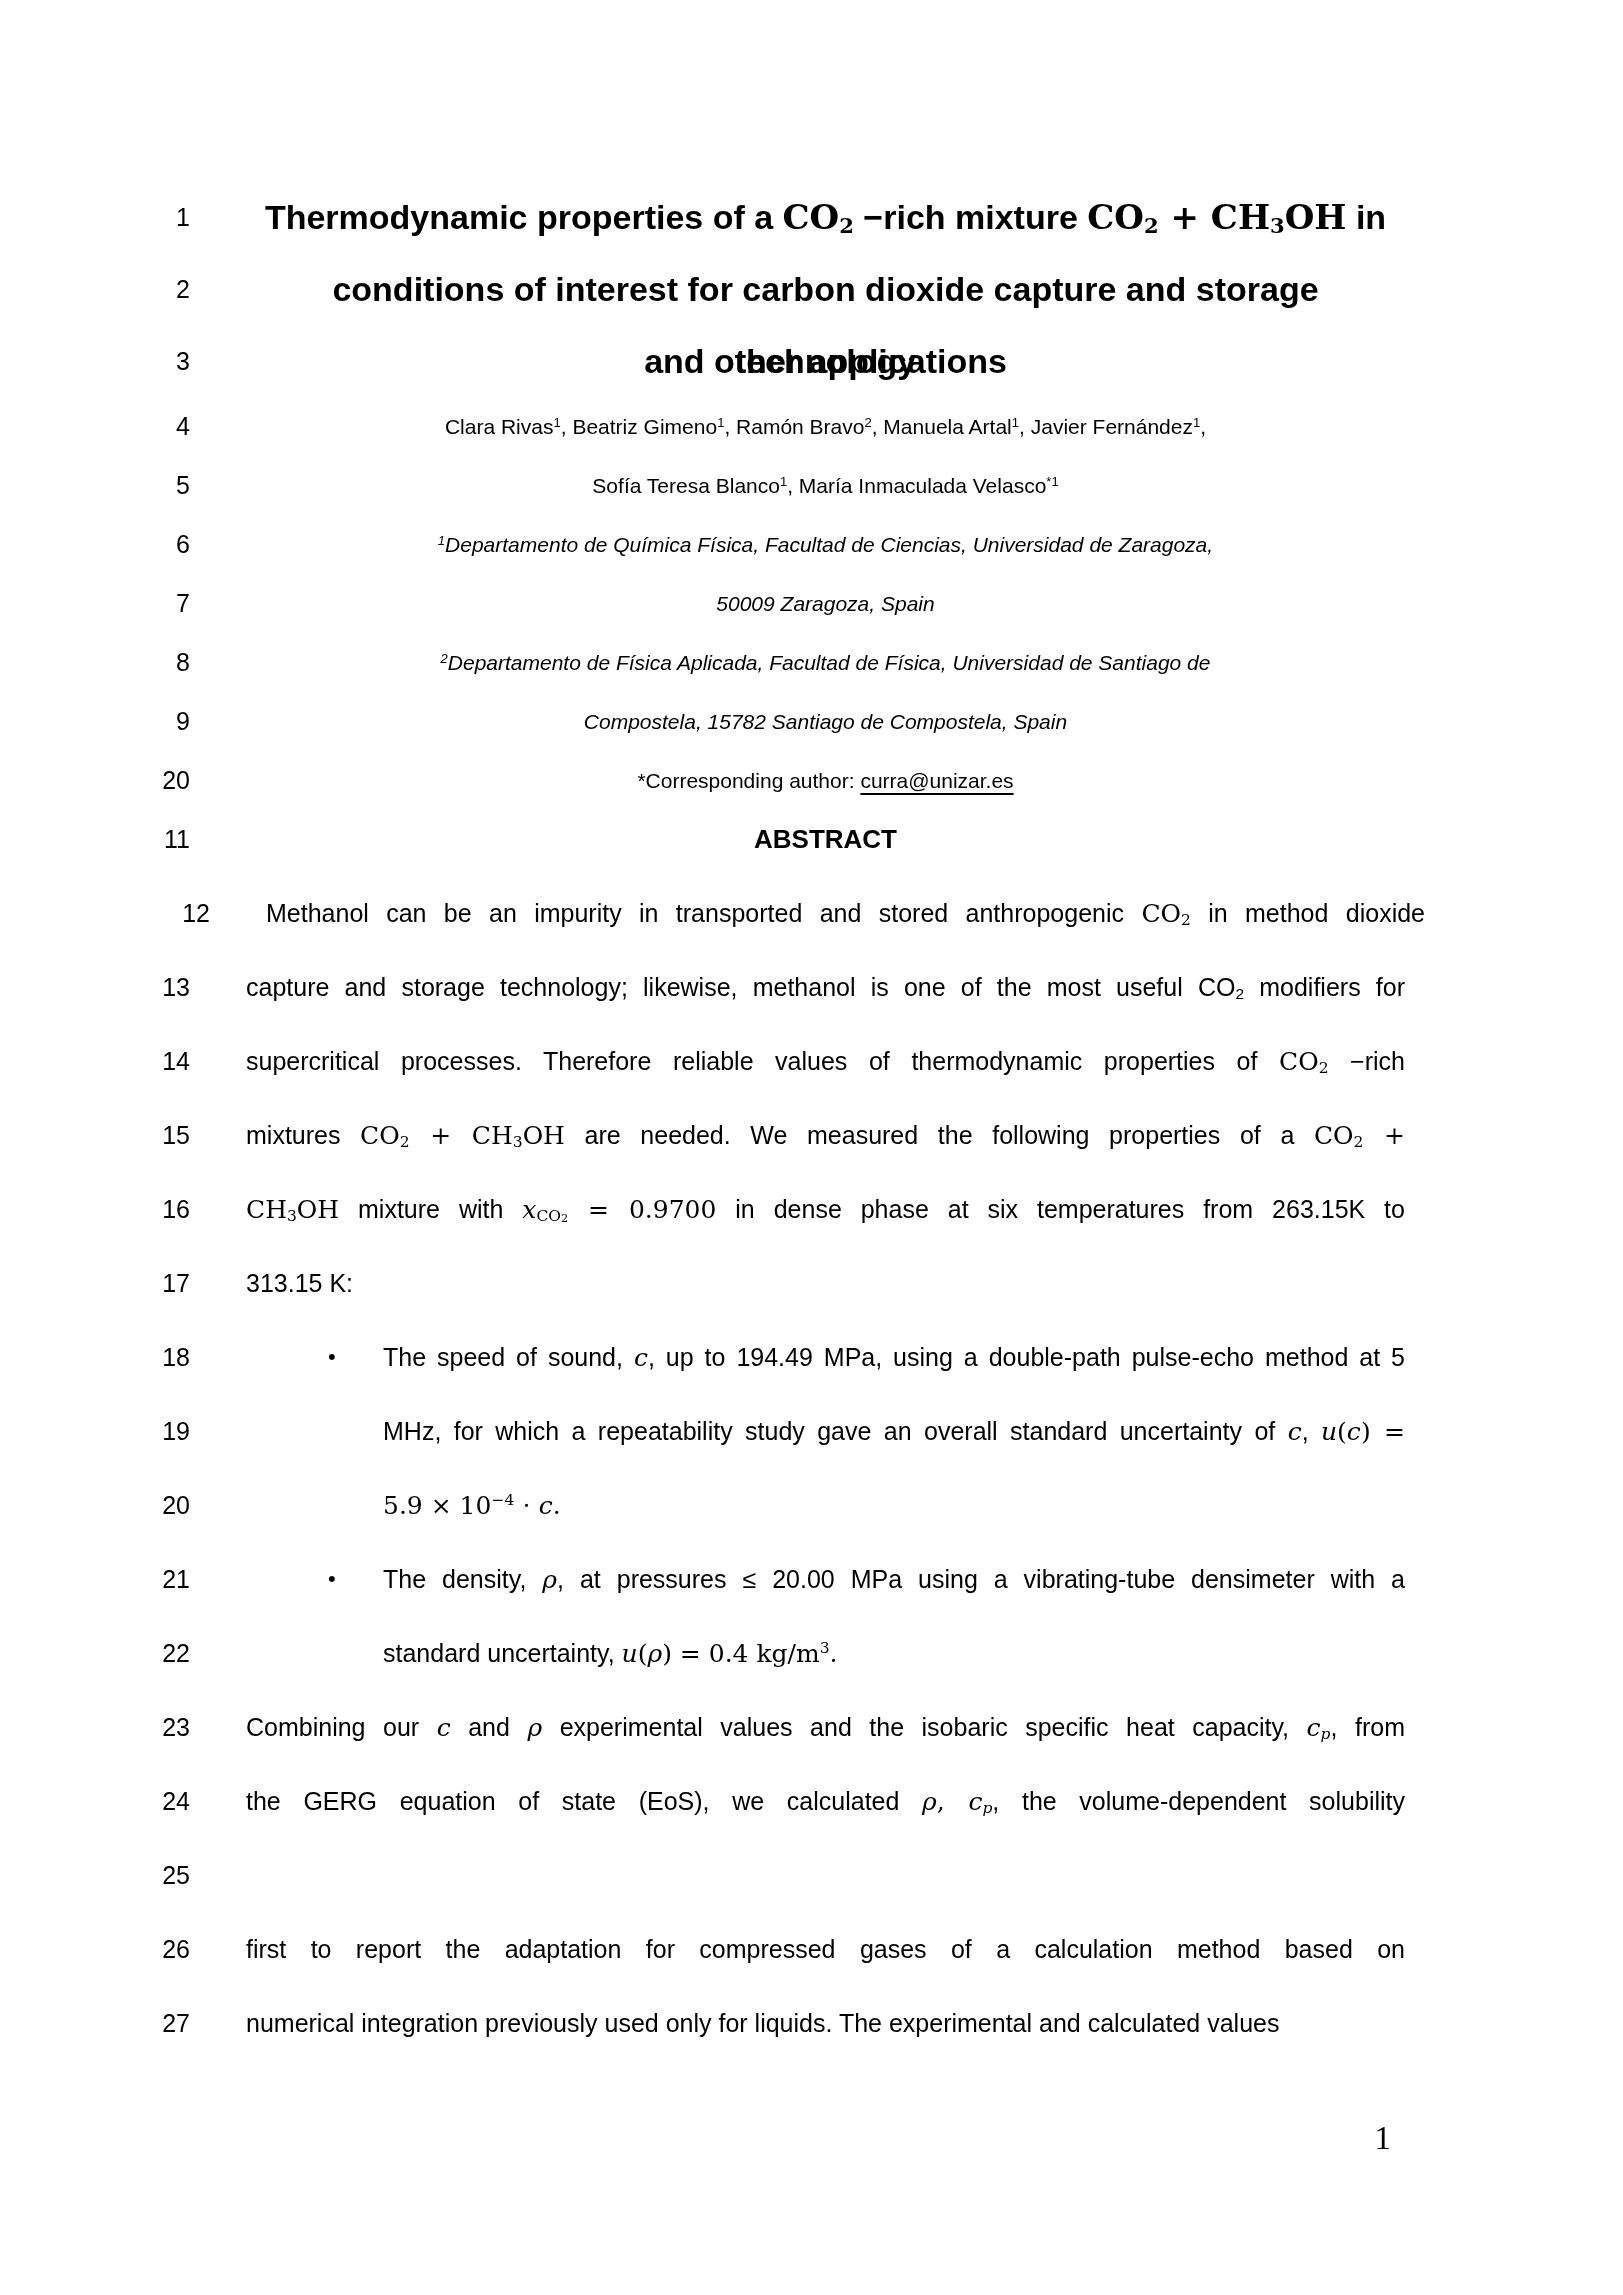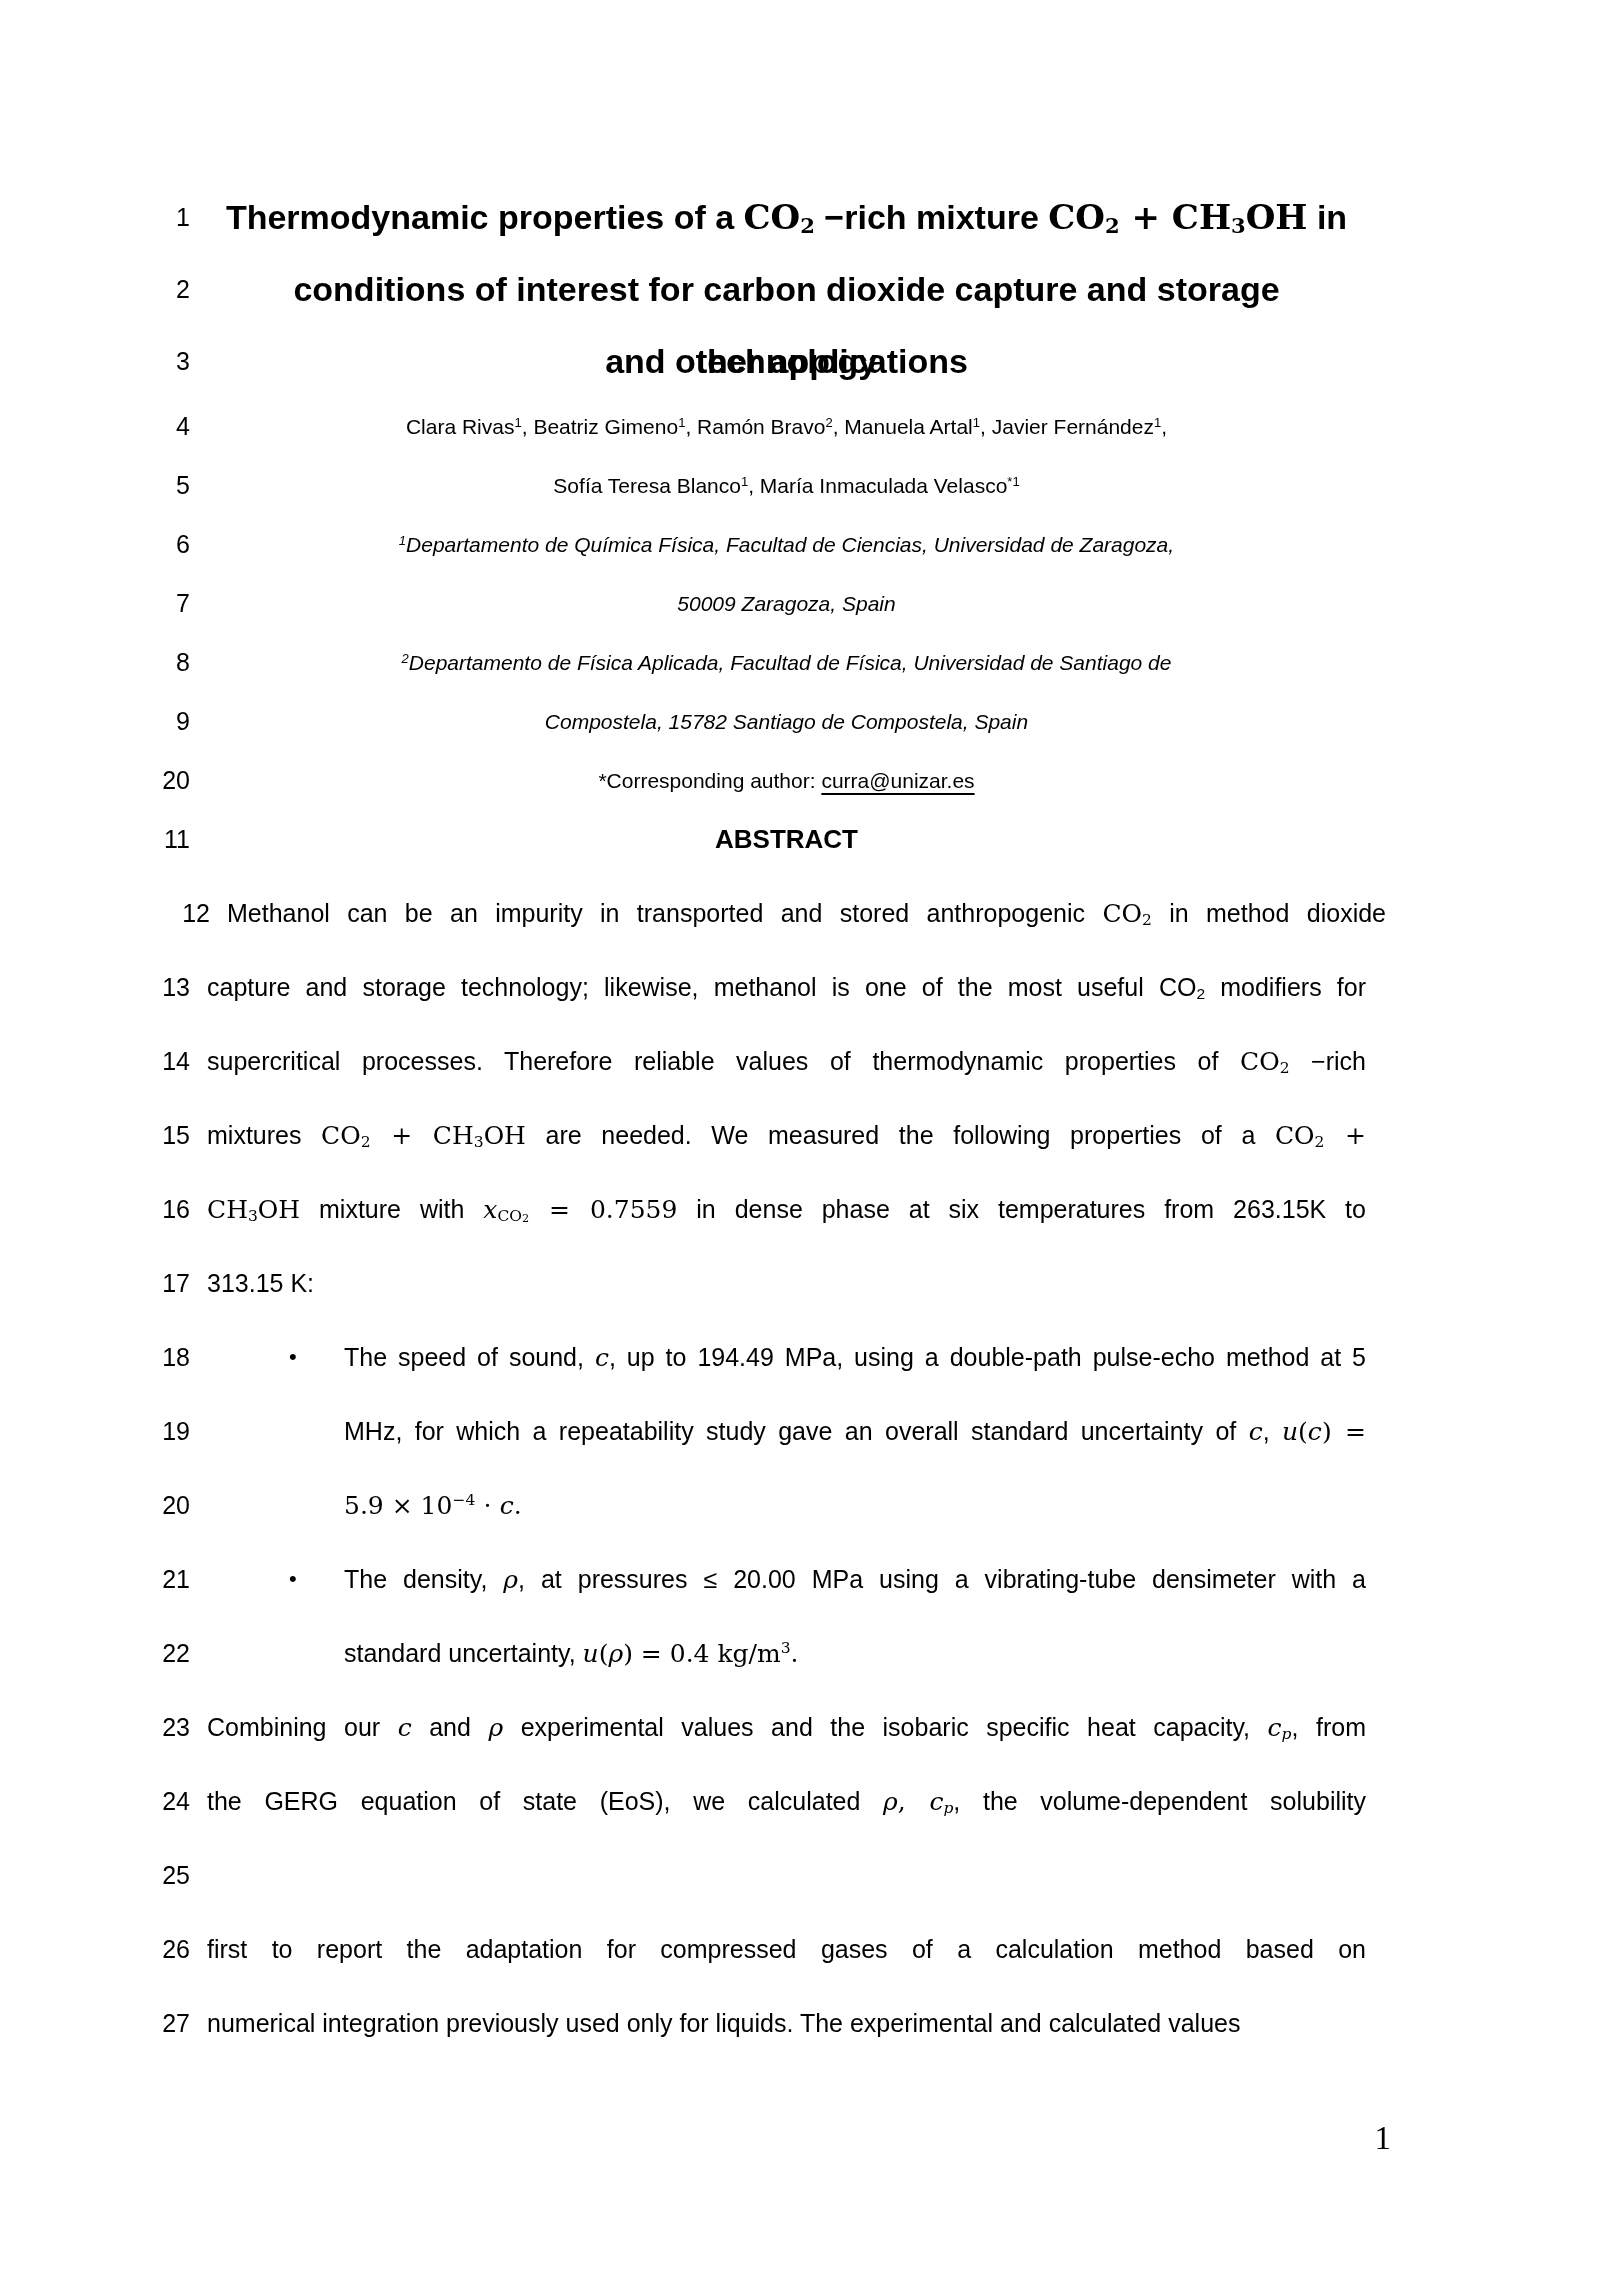--- a/index.html
+++ b/index.html
@@ -1,21 +1,21 @@
 <!DOCTYPE html>
 <html style="font-size:10.5px"><head>
 <meta charset="utf-8">
 <style>
   html,body{margin:0;padding:0;background:#888;}
   .page{position:relative;width:1623px;height:2295px;background:#ffffff;color:#000;
         font-family:"Liberation Sans",sans-serif;overflow:hidden;margin:0 auto;}
   .content{padding-top:181px;}
   .row{display:flex;align-items:stretch;}
   .num{flex:0 0 190px;width:190px;text-align:right;font-size:25px;color:#000;}
-  .lc{flex:0 0 1159px;margin-left:17px;width:1159px;position:relative;}
+  .lc{flex:0 0 1159px;margin-left:56px;width:1159px;position:relative;}
   .rt{height:72px}.rt .num,.rt .lc{line-height:72px}.rt .lc{font-size:34px}
   .rh{height:59px}.rh .num,.rh .lc{line-height:59px}.rh .lc{font-size:21px}
   .ra .lc{font-size:26px}
   .rb{height:74px}.rb .num,.rb .lc{line-height:74px}.rb .lc{font-size:25px}
   .text{display:block;}
   .ct .text{text-align:center;}
   .jt .text{text-align:justify;text-align-last:justify;}
   .ind .text{padding-left:137px;}
   .bullet{position:absolute;left:82px;top:0;font-size:22px;line-height:inherit;}
   .fb{font-weight:bold}
@@ -119,21 +119,21 @@
       </div>
       <div class="row rb">
         <div class="num">15</div>
         <div class="lc jt">
           <div class="text"><span class="">mixtures </span><span class="fm">CO</span><span class="fm fs">2</span><span class="fm"> + </span><span class="fm">CH</span><span class="fm fs">3</span><span class="fm">OH</span><span class=""> are needed. We measured the following properties of a </span><span class="fm">CO</span><span class="fm fs">2</span><span class="fm"> +</span></div>
         </div>
       </div>
       <div class="row rb">
         <div class="num">16</div>
         <div class="lc jt">
-          <div class="text"><span class="fm">CH</span><span class="fm fs">3</span><span class="fm">OH</span><span class=""> mixture with </span><span class="fi fm">x</span><span class="fm fs">CO</span><span class="fm fd">2</span><span class="fm"> = 0.7559</span><span class=""> in dense phase at six temperatures from 263.15K to</span></div>
+          <div class="text"><span class="fm">CH</span><span class="fm fs">3</span><span class="fm">OH</span><span class=""> mixture with </span><span class="fi fm">x</span><span class="fm fs">CO</span><span class="fm fd">2</span><span class="fm"> = 0.9700</span><span class=""> in dense phase at six temperatures from 263.15K to</span></div>
         </div>
       </div>
       <div class="row rb">
         <div class="num">17</div>
         <div class="lc">
           <div class="text"><span class="">313.15 K:</span></div>
         </div>
       </div>
       <div class="row rb">
         <div class="num">18</div>

